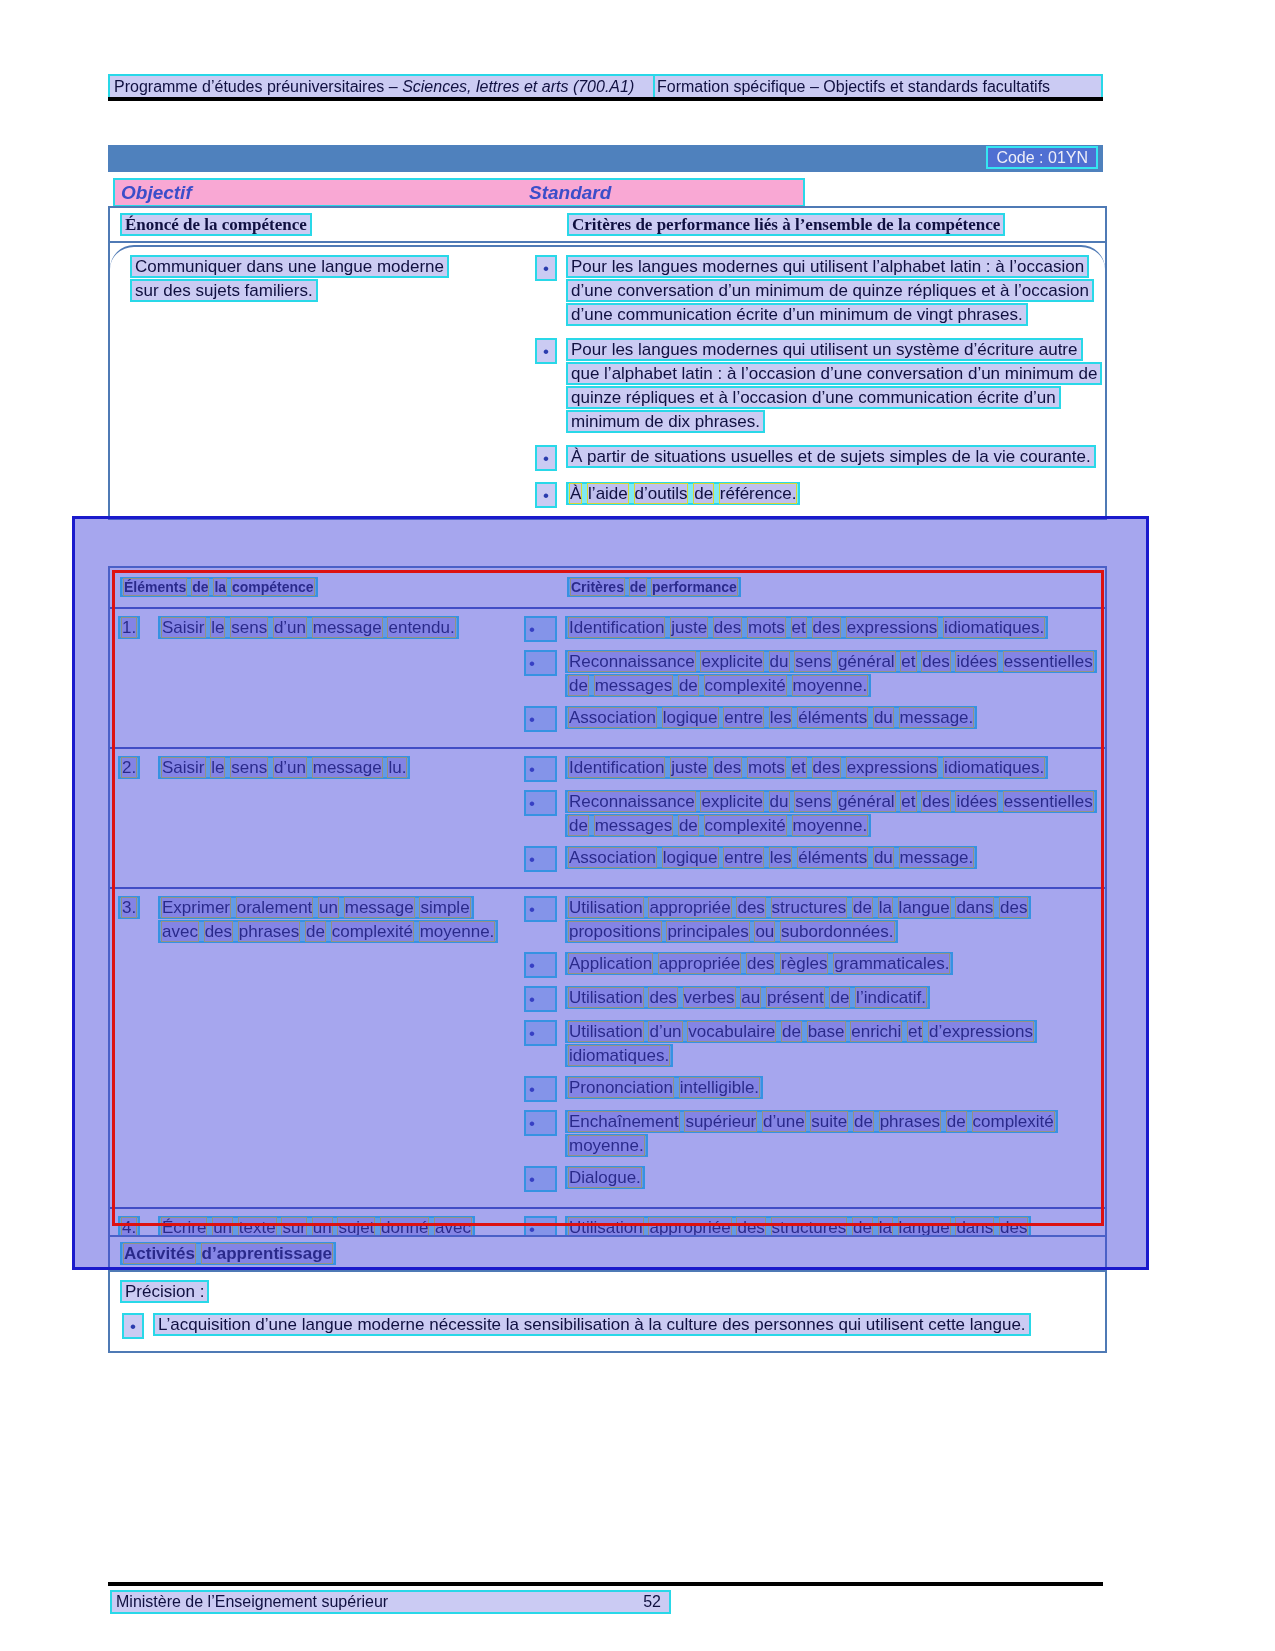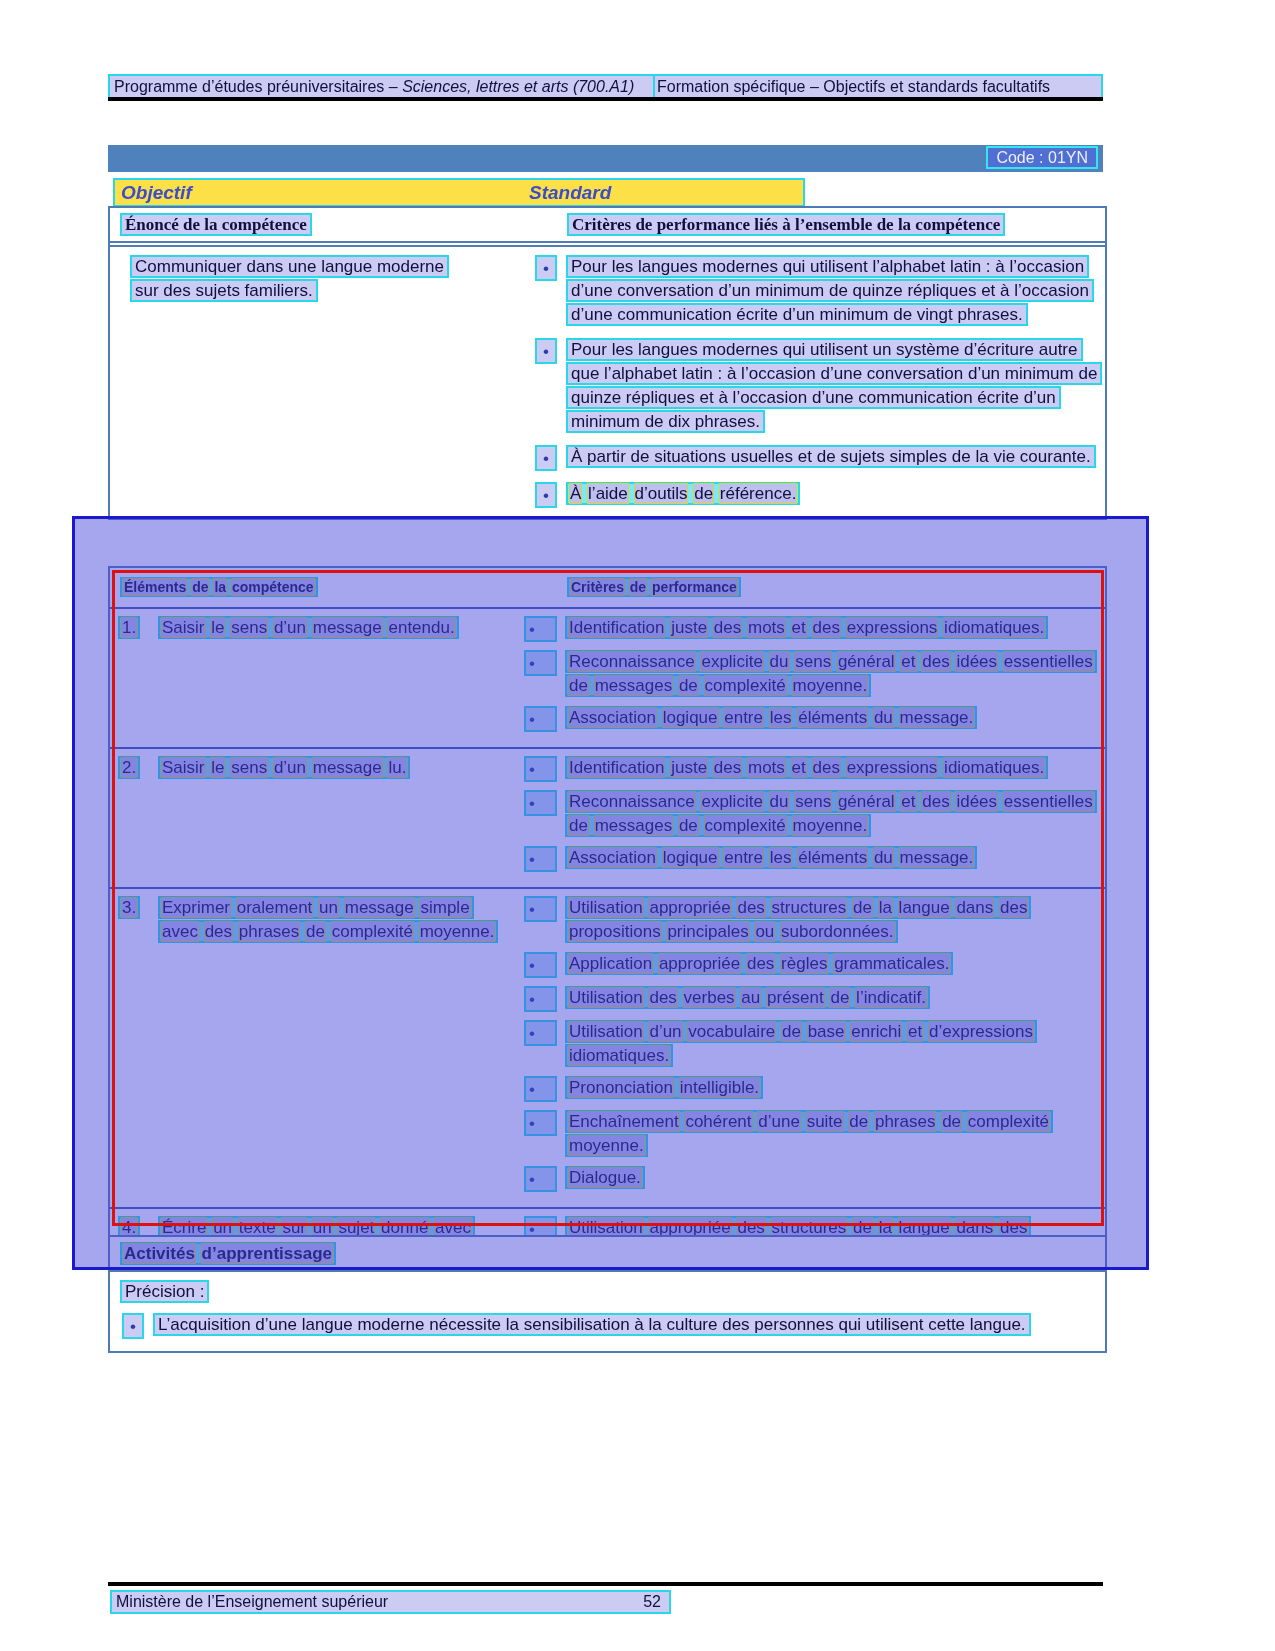--- a/index.html
+++ b/index.html
@@ -23,31 +23,31 @@
   .dh-right{flex:1;background:#cbcbf3;border:2px solid #29d8e8;border-left:none;padding:0 2px;white-space:nowrap;overflow:hidden;}
   .it{font-style:italic;}
   .rule{position:absolute;left:108px;width:995px;height:4px;background:#000000;}
 
   
   .banner{position:absolute;left:108px;top:145px;width:995px;height:27px;background:#4f81bd;}
   .code-box{position:absolute;right:5px;top:1px;background:#4f6fd2;border:2px solid #35e6f2;
             color:#eeeef8;font-size:16px;line-height:19px;padding:0 8px;}
 
   
-  .obj-line{position:absolute;left:113px;top:178px;width:688px;height:25px;background:#fde047;
+  .obj-line{position:absolute;left:113px;top:178px;width:688px;height:25px;background:#f9a8d4;
             border:2px solid #29d8e8;font-size:19px;font-weight:bold;font-style:italic;color:#3b4ec9;line-height:25px;}
   .obj-word{position:absolute;left:6px;top:0;}
   .std-word{position:absolute;left:414px;top:0;}
 
   
   .table1{position:absolute;left:108px;top:206px;width:995px;border:2px solid #4f7ab5;background:#fff;}
   .t1-head{display:flex;border-bottom:2px solid #4f7ab5;padding:5px 0 4px;font-weight:bold;font-size:17px;font-family:Liberation Serif, serif;}
   .t1c1{width:415px;padding-left:10px;}
   .t1c2{flex:1;padding-left:32px;}
-  .t1-body{display:flex;border-top:2px solid #4f7ab5;margin-top:2px;padding:8px 0 10px;}
+  .t1-body{display:flex;border-top:2px solid #4f7ab5;margin-top:2px;padding:8px 0 10px;border-radius:24px;}
   .statement{display:block;max-width:340px;font-size:17px;line-height:24px;margin-left:10px;}
   .crit-list{flex:1;}
   .li{display:flex;margin:0 0 11px 0;font-size:17px;line-height:24px;}
   .li:last-child{margin-bottom:0;}
   .bm{width:18px;text-align:center;color:#2b3cae;background:#cbcbf3;border:2px solid #29d8e8;
       margin-right:9px;height:22px;flex:none;}
   .bt{max-width:535px;}
 
   
   .table2{position:absolute;left:108px;top:566px;width:995px;border:2px solid #4f7ab5;background:#fff;}
@@ -203,21 +203,21 @@
         <div class="li">
             <span class="bm2">•</span>
             <span class="bt2"><span class="words blk"><span class="w">Utilisation</span> <span class="w">d’un</span> <span class="w">vocabulaire</span> <span class="w">de</span> <span class="w">base</span> <span class="w">enrichi</span> <span class="w">et</span> <span class="w">d’expressions</span> <span class="w">idiomatiques.</span></span></span>
           </div>
         <div class="li">
             <span class="bm2">•</span>
             <span class="bt2"><span class="words blk"><span class="w">Prononciation</span> <span class="w">intelligible.</span></span></span>
           </div>
         <div class="li">
             <span class="bm2">•</span>
-            <span class="bt2"><span class="words blk"><span class="w">Enchaînement</span> <span class="w">cohérent</span> <span class="w">d’une</span> <span class="w">suite</span> <span class="w">de</span> <span class="w">phrases</span> <span class="w">de</span> <span class="w">complexité</span> <span class="w">moyenne.</span></span></span>
+            <span class="bt2"><span class="words blk"><span class="w">Enchaînement</span> <span class="w">supérieur</span> <span class="w">d’une</span> <span class="w">suite</span> <span class="w">de</span> <span class="w">phrases</span> <span class="w">de</span> <span class="w">complexité</span> <span class="w">moyenne.</span></span></span>
           </div>
         <div class="li">
             <span class="bm2">•</span>
             <span class="bt2"><span class="words blk"><span class="w">Dialogue.</span></span></span>
           </div>
       </div>
     </div>
 
     <div class="t2-row r4">
       <div class="numc"><span class="words blk"><span class="w">4.</span></span></div>

